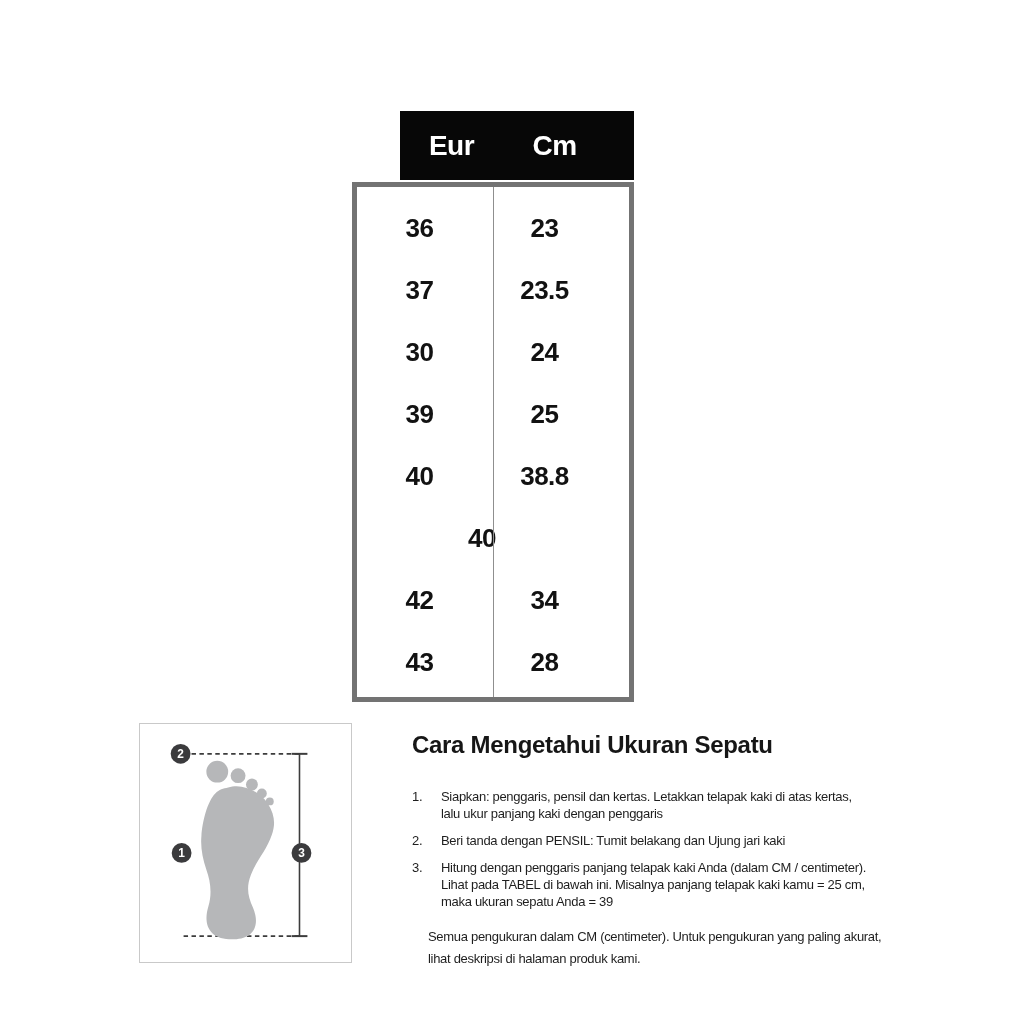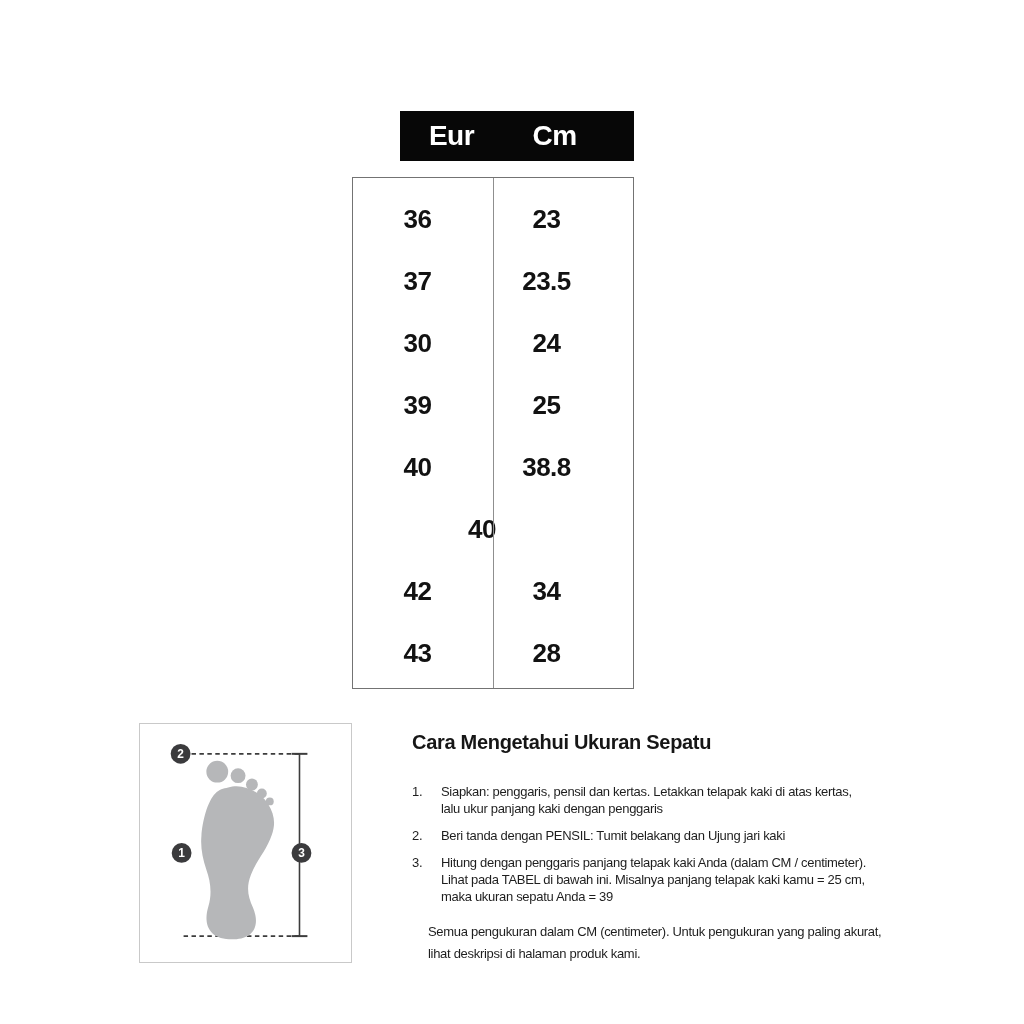--- a/index.html
+++ b/index.html
@@ -5,28 +5,28 @@
   * { margin:0; padding:0; box-sizing:border-box; }
   html,body { background:#ffffff; }
   body { font-family:"Liberation Sans", sans-serif; }
   .canvas {
     position:relative; width:1024px; height:1024px; background:#ffffff;
     overflow:hidden; color:#1c1c1c;
   }
 
   
   .size-table { position:absolute; left:352px; top:111px; width:282px; }
-  .table-header { height:50px; background:#070707; display:flex;margin-left:48px; }
+  .table-header { height:69px; background:#070707; display:flex;margin-left:48px; }
   .table-header .hcell {
     flex:1; display:flex; align-items:center; justify-content:center;
     color:#ffffff; font-weight:bold; font-size:28px; letter-spacing:-0.5px;
   }
   .table-header .hcell.cm { padding-right:28px; }
   .table-body {
-    margin-top:16px; border:1px solid #737373; position:relative;
+    margin-top:2px; border:5px solid #737373; position:relative;
     padding:10px 0 4px 0; background:#ffffff;
   }
   .col-divider {
     position:absolute; top:0; bottom:0; left:50%; width:1px; background:#8f8f8f;
   }
   .t-row { display:flex; height:62px; }
   .t-row .cell {
     flex:1; display:flex; align-items:center; justify-content:center;
     font-weight:bold; font-size:26px; color:#121212; letter-spacing:-0.5px;
   }
@@ -35,21 +35,21 @@
   
   .foot-diagram {
     position:absolute; left:139px; top:723px; width:213px; height:240px;
     border:1px solid #c9c9c9; background:#ffffff;
   }
   .foot-diagram svg { display:block; width:100%; height:100%; }
 
   
   .instructions { position:absolute; left:412px; top:731px; width:480px; }
   .instructions-title {
-    font-size:20px; font-weight:bold; color:#161616; letter-spacing:-0.3px;
+    font-size:24px; font-weight:bold; color:#161616; letter-spacing:-0.3px;
     margin-bottom:29px;
   }
   .steps { }
   .step {
     display:flex; margin-bottom:10px;
     font-size:13px; line-height:17px; letter-spacing:-0.3px; color:#1e1e1e;
   }
   .step-number { width:29px; flex-shrink:0; }
   .step-text { flex:1; white-space:pre-line; }
   .footer-note {

